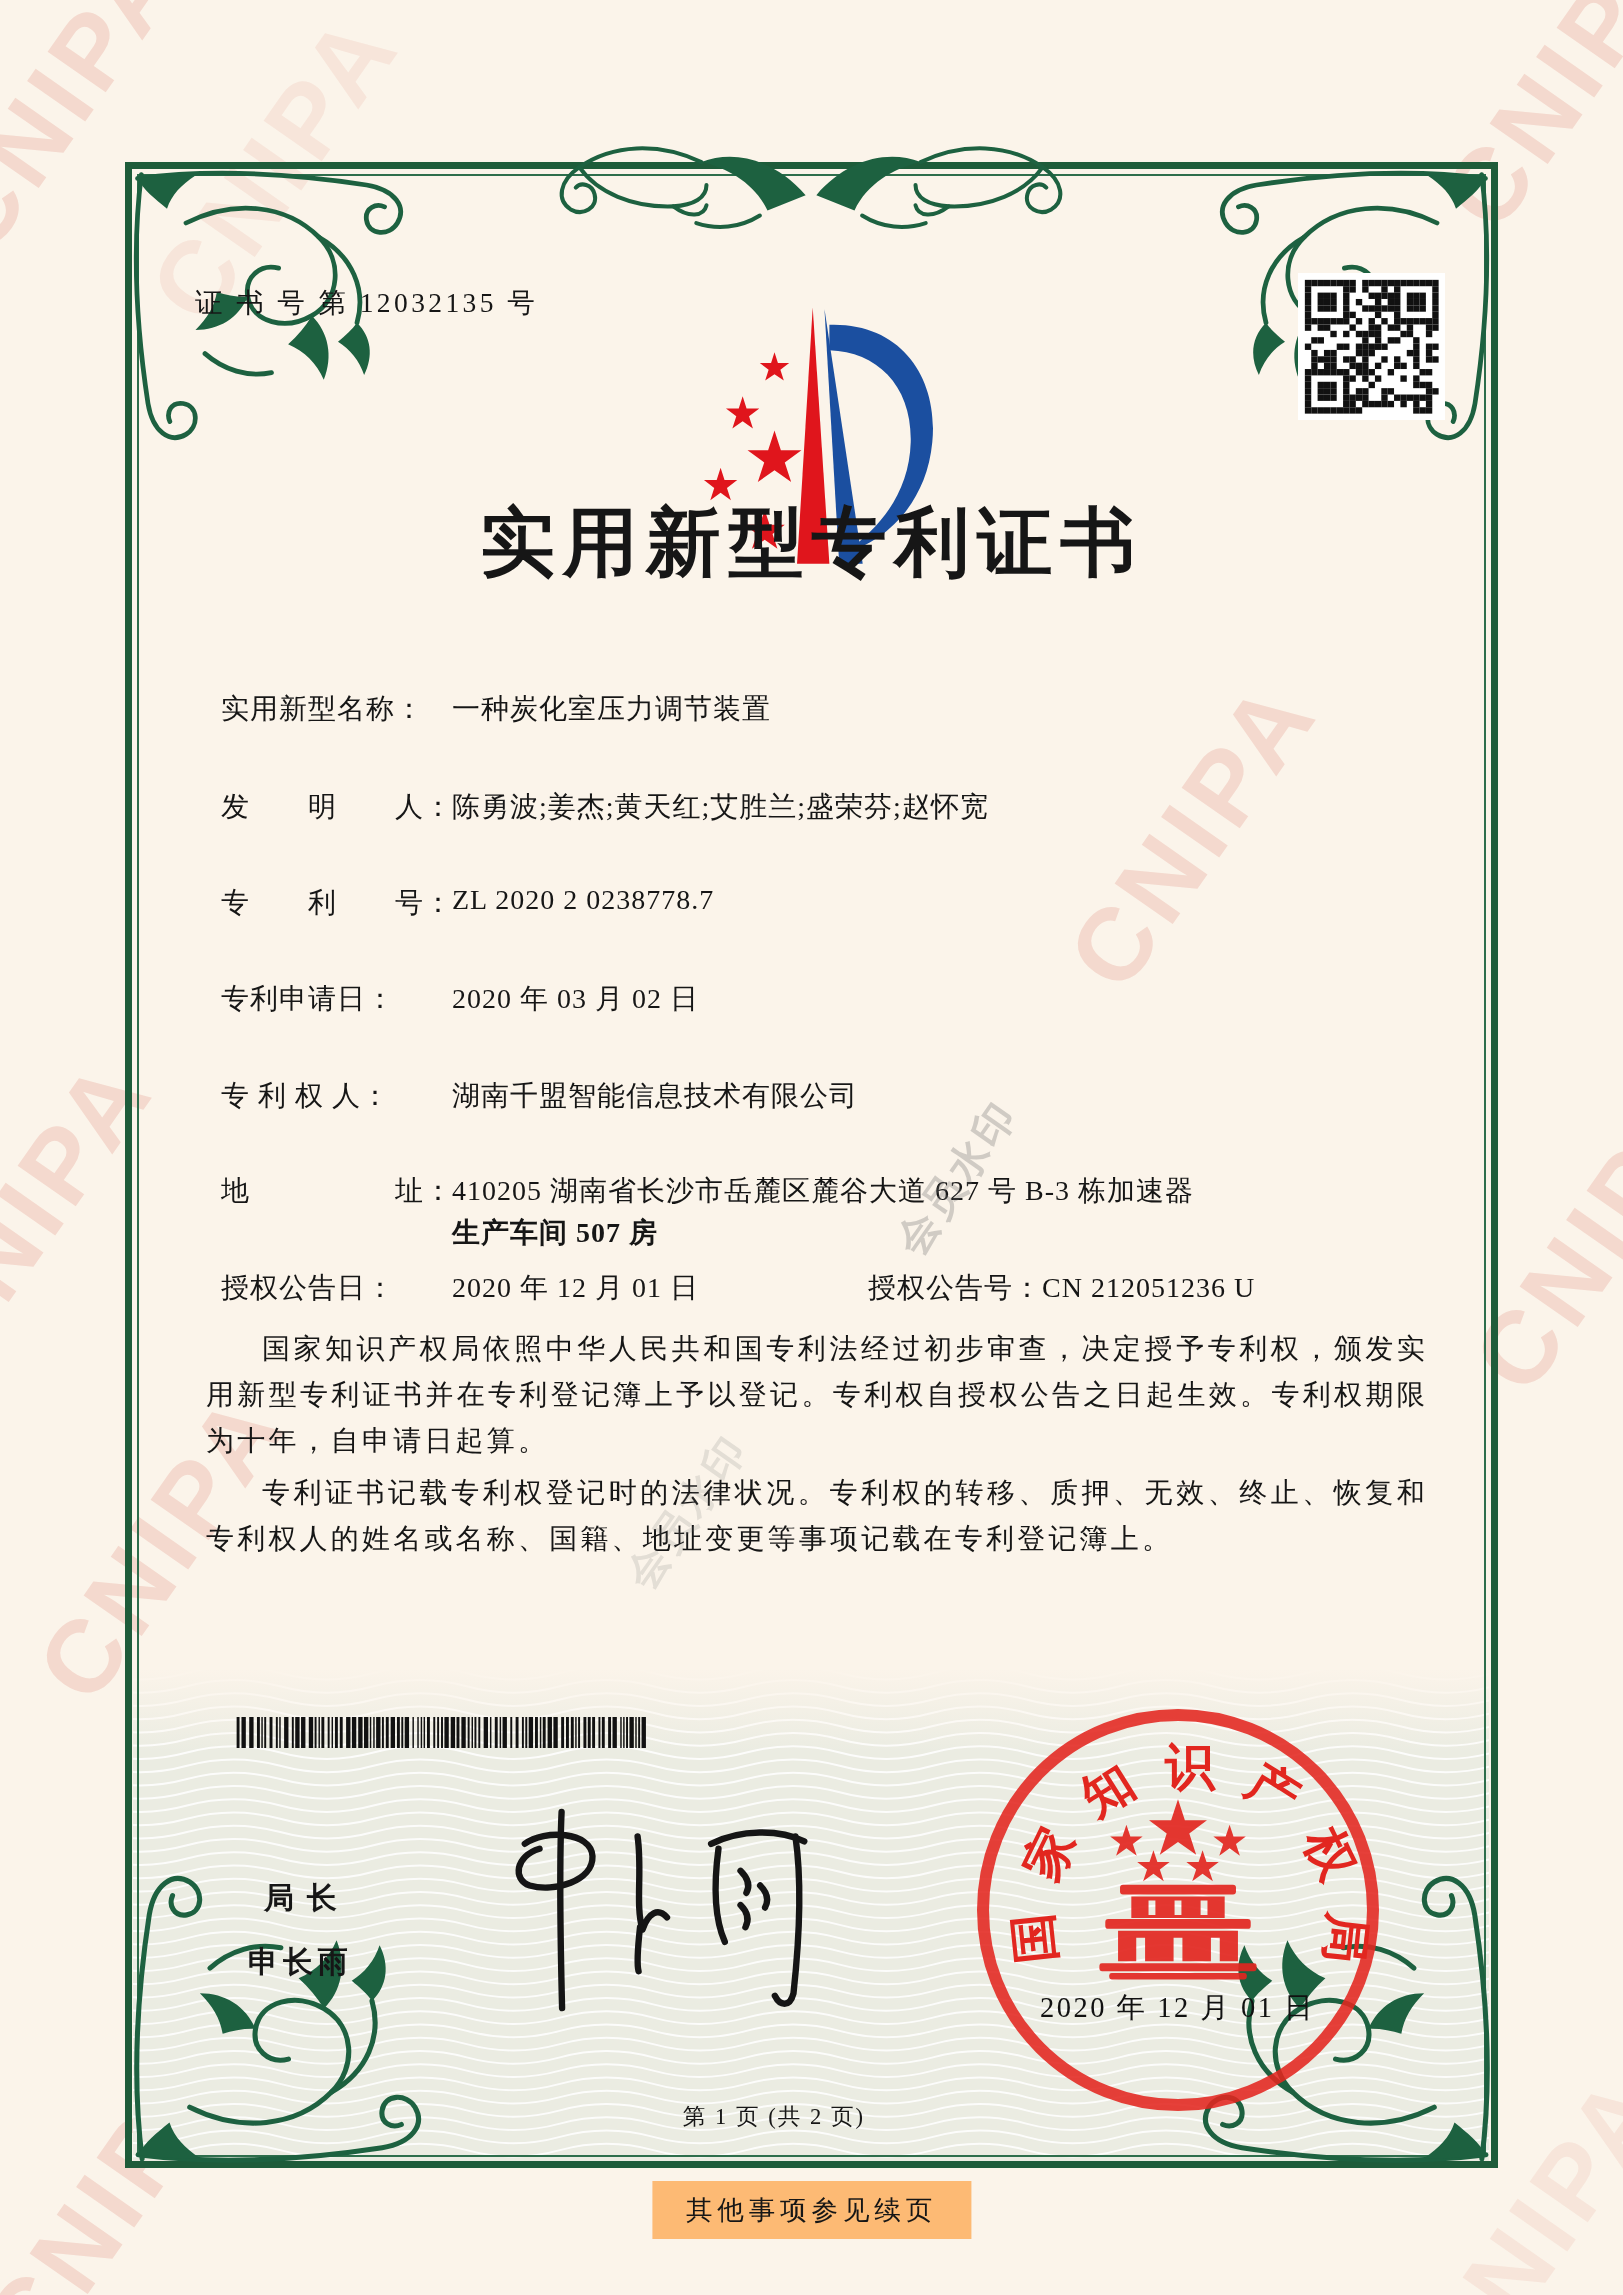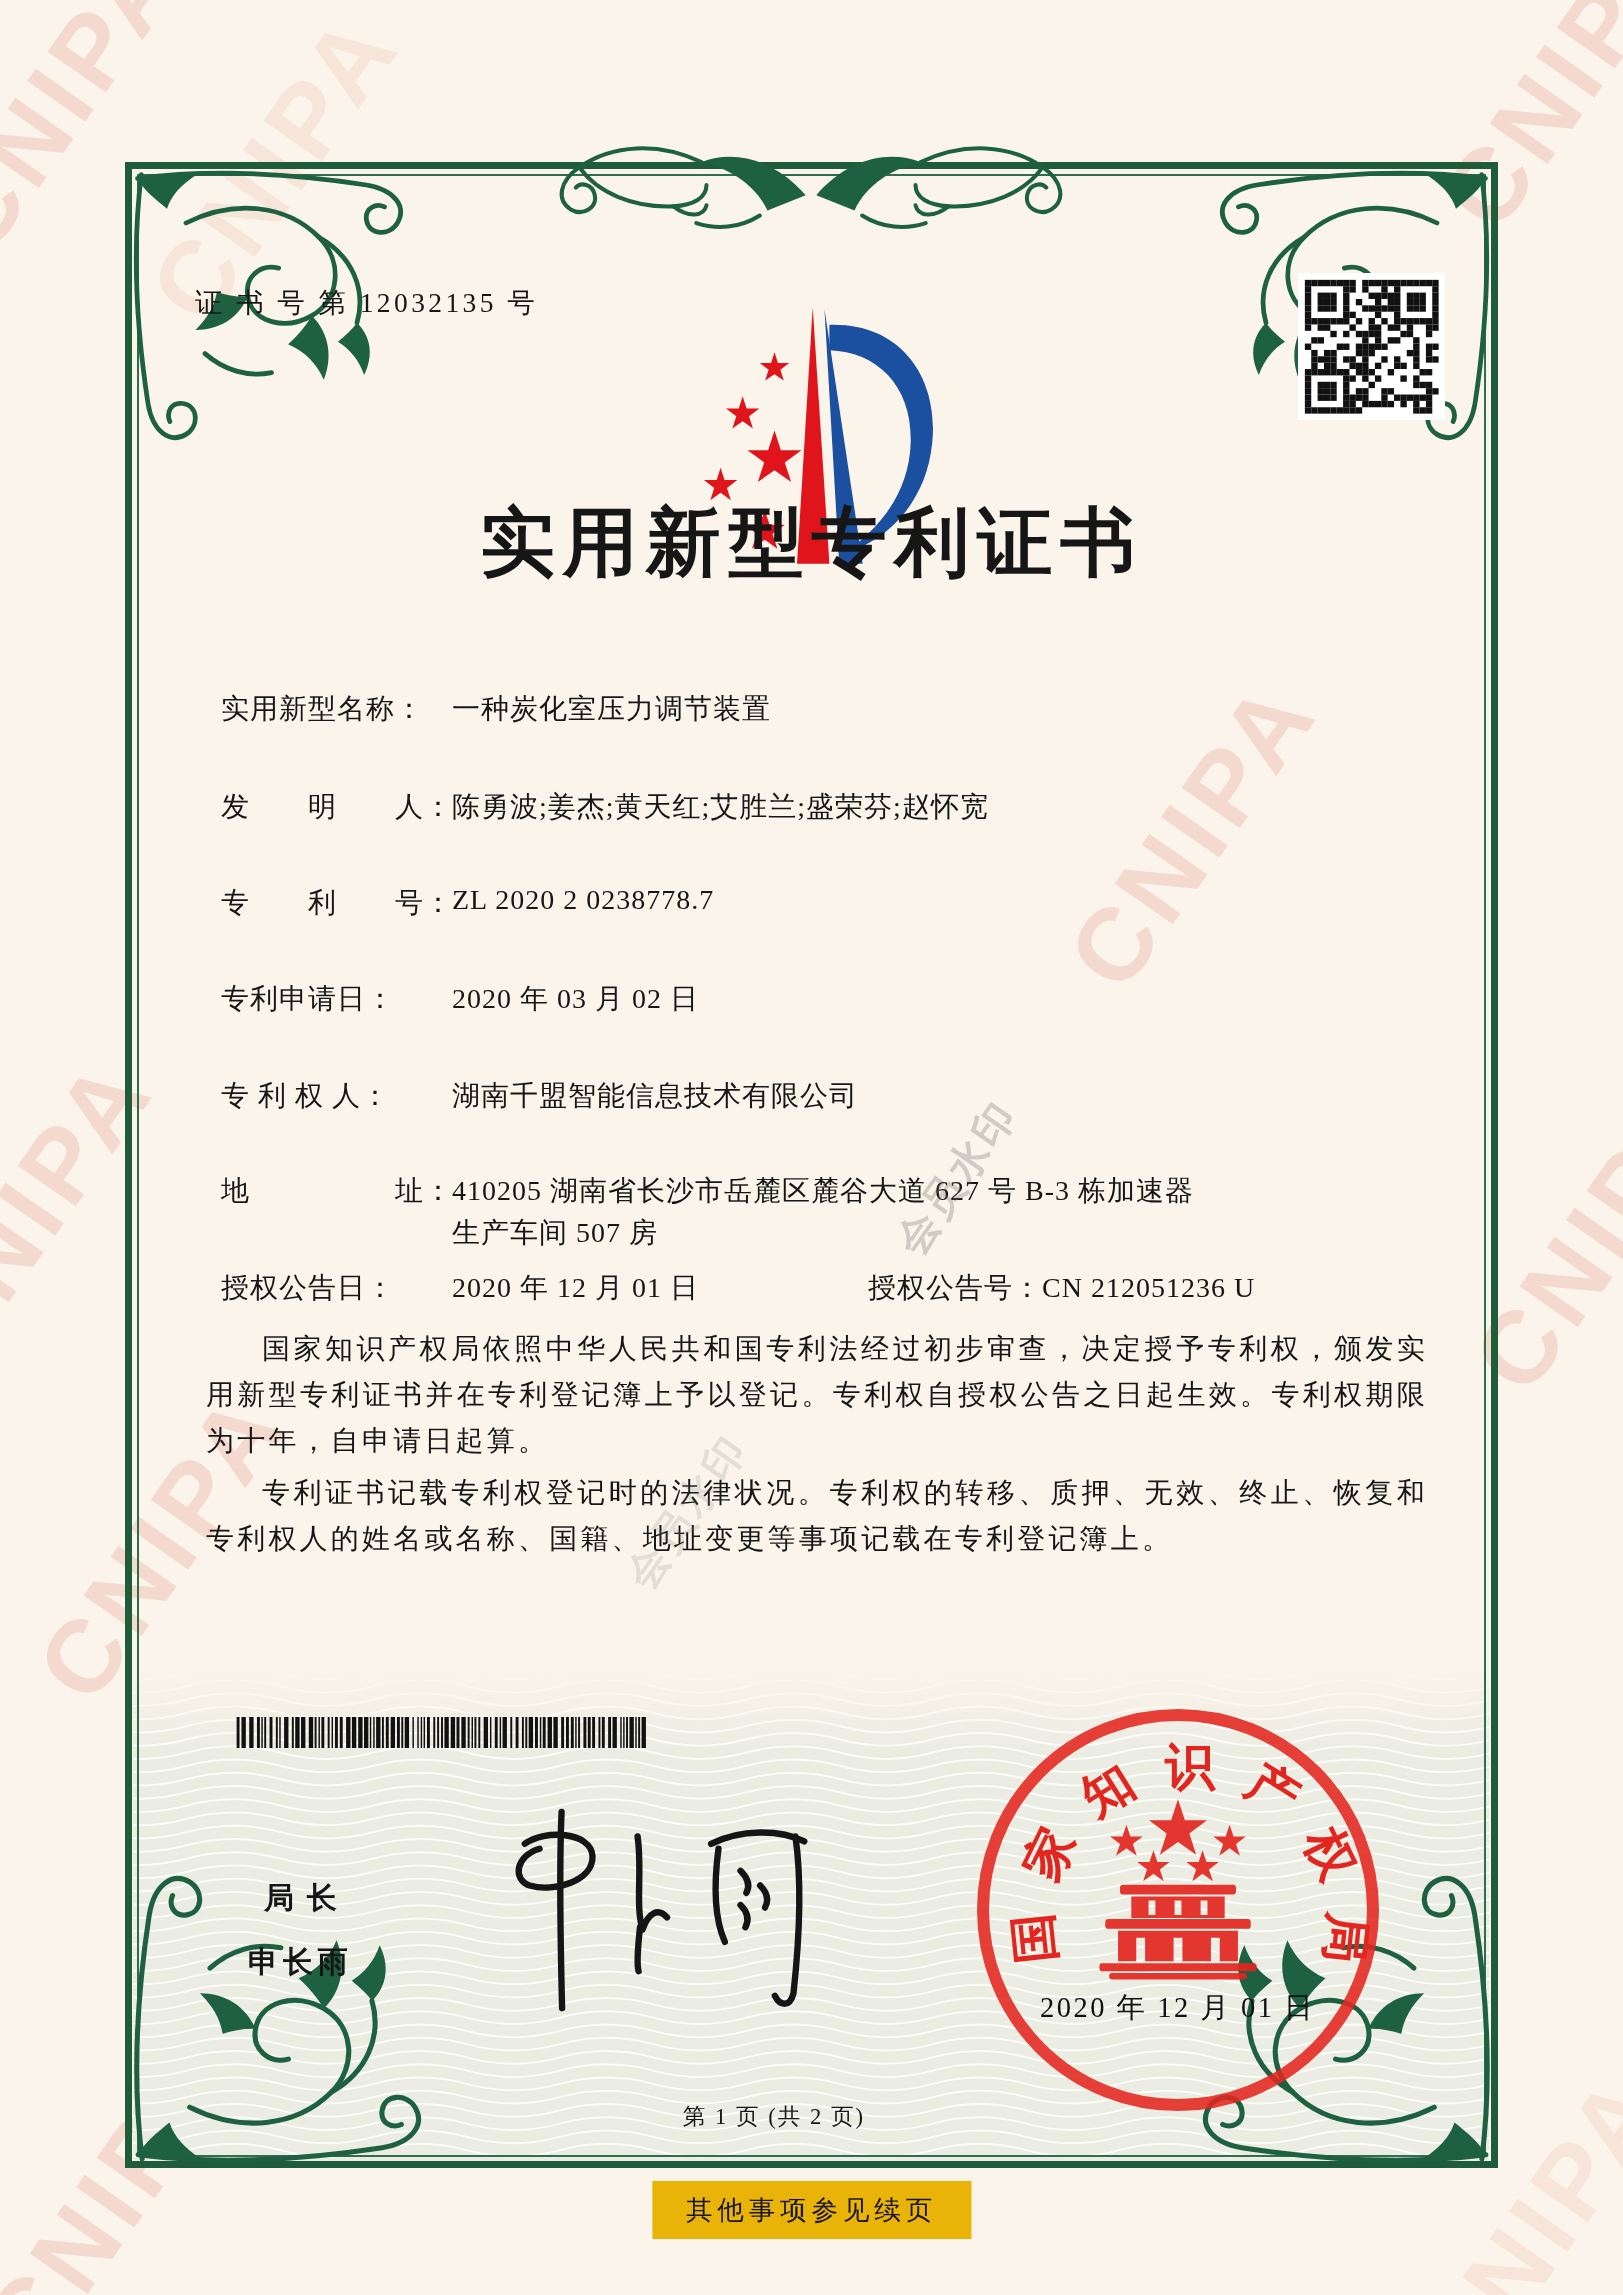--- a/index.html
+++ b/index.html
@@ -40,42 +40,42 @@
   .orn{position:absolute;z-index:4;pointer-events:none;}
   
   .cert-no{position:absolute;left:195px;top:285px;font-size:27.5px;letter-spacing:3.4px;z-index:5;}
   .logo{position:absolute;left:701px;top:295px;z-index:5;}
   .qr{position:absolute;left:1298px;top:273px;width:147px;height:147px;background:#fff;z-index:5;}
   .title{position:absolute;left:0;top:493px;width:100%;text-align:center;font-size:75px;
     font-weight:700;letter-spacing:7.9px;z-index:5;}
   
   .row{position:absolute;left:221px;font-size:28px;white-space:nowrap;z-index:5;letter-spacing:1px;}
   .row .lbl{display:inline-block;width:231px;vertical-align:top;}
-  .addr2{position:absolute;left:452px;font-size:28px;white-space:nowrap;z-index:5;letter-spacing:1px;}
+  .addr2{position:absolute;left:452px;font-size:28px;white-space:nowrap;z-index:5;letter-spacing:1px;font-weight:bold;}
   .row2{position:absolute;left:844px;font-size:28px;white-space:nowrap;z-index:5;letter-spacing:1px;margin-left:24px;}
   
   .body-text{position:absolute;left:206px;top:1326px;width:1222px;font-size:28px;
     line-height:46px;letter-spacing:3.2px;text-align:justify;z-index:5;}
   .body-text p{margin:0;text-indent:2em;}
   .body-text p + p{margin-top:5.9px;}
   
   .barcode{position:absolute;left:234px;top:1717px;z-index:5;}
   .sig-label{position:absolute;left:264px;font-size:30px;font-weight:600;letter-spacing:12.8px;z-index:5;}
   .sig-name{position:absolute;left:248px;font-size:30px;font-weight:600;letter-spacing:4.9px;z-index:5;}
   .signature{position:absolute;left:466px;top:1802px;z-index:6;}
   .seal{position:absolute;left:977px;top:1709px;width:402px;height:402px;border-radius:50%;
     border:12.8px solid rgba(226,38,31,0.88);box-sizing:border-box;z-index:7;}
   .seal .arc-char{position:absolute;font-size:50px;font-weight:700;color:var(--seal-red);
     font-family:"Liberation Serif","DejaVu Serif",serif;}
   .seal-emblem{position:absolute;left:1065px;top:1778px;z-index:7;}
   .seal-date{position:absolute;left:991px;top:1989px;width:373px;text-align:center;
     font-size:28.5px;letter-spacing:2.5px;color:#111;z-index:8;white-space:nowrap;}
   .page-num{position:absolute;left:602px;top:2101px;width:344px;text-align:center;
     font-size:22.6px;letter-spacing:2px;z-index:5;}
-  .cont-note{position:absolute;left:50%;transform:translateX(-50%);top:2181px;background:#eab308;
+  .cont-note{position:absolute;left:50%;transform:translateX(-50%);top:2181px;background:#fdba74;
     padding:10.8px 34px;font-size:26.5px;letter-spacing:4.9px;z-index:5;white-space:nowrap;}
 </style>
 </head>
 <body>
 
 <div class="page">
 
   <span class="wm pink" style="left:59px;top:98px">CNIPA</span>
   <span class="wm pink" style="left:1568px;top:74px">CNIPA</span>
   <span class="wm pink faint" style="left:275px;top:167px">CNIPA</span>

